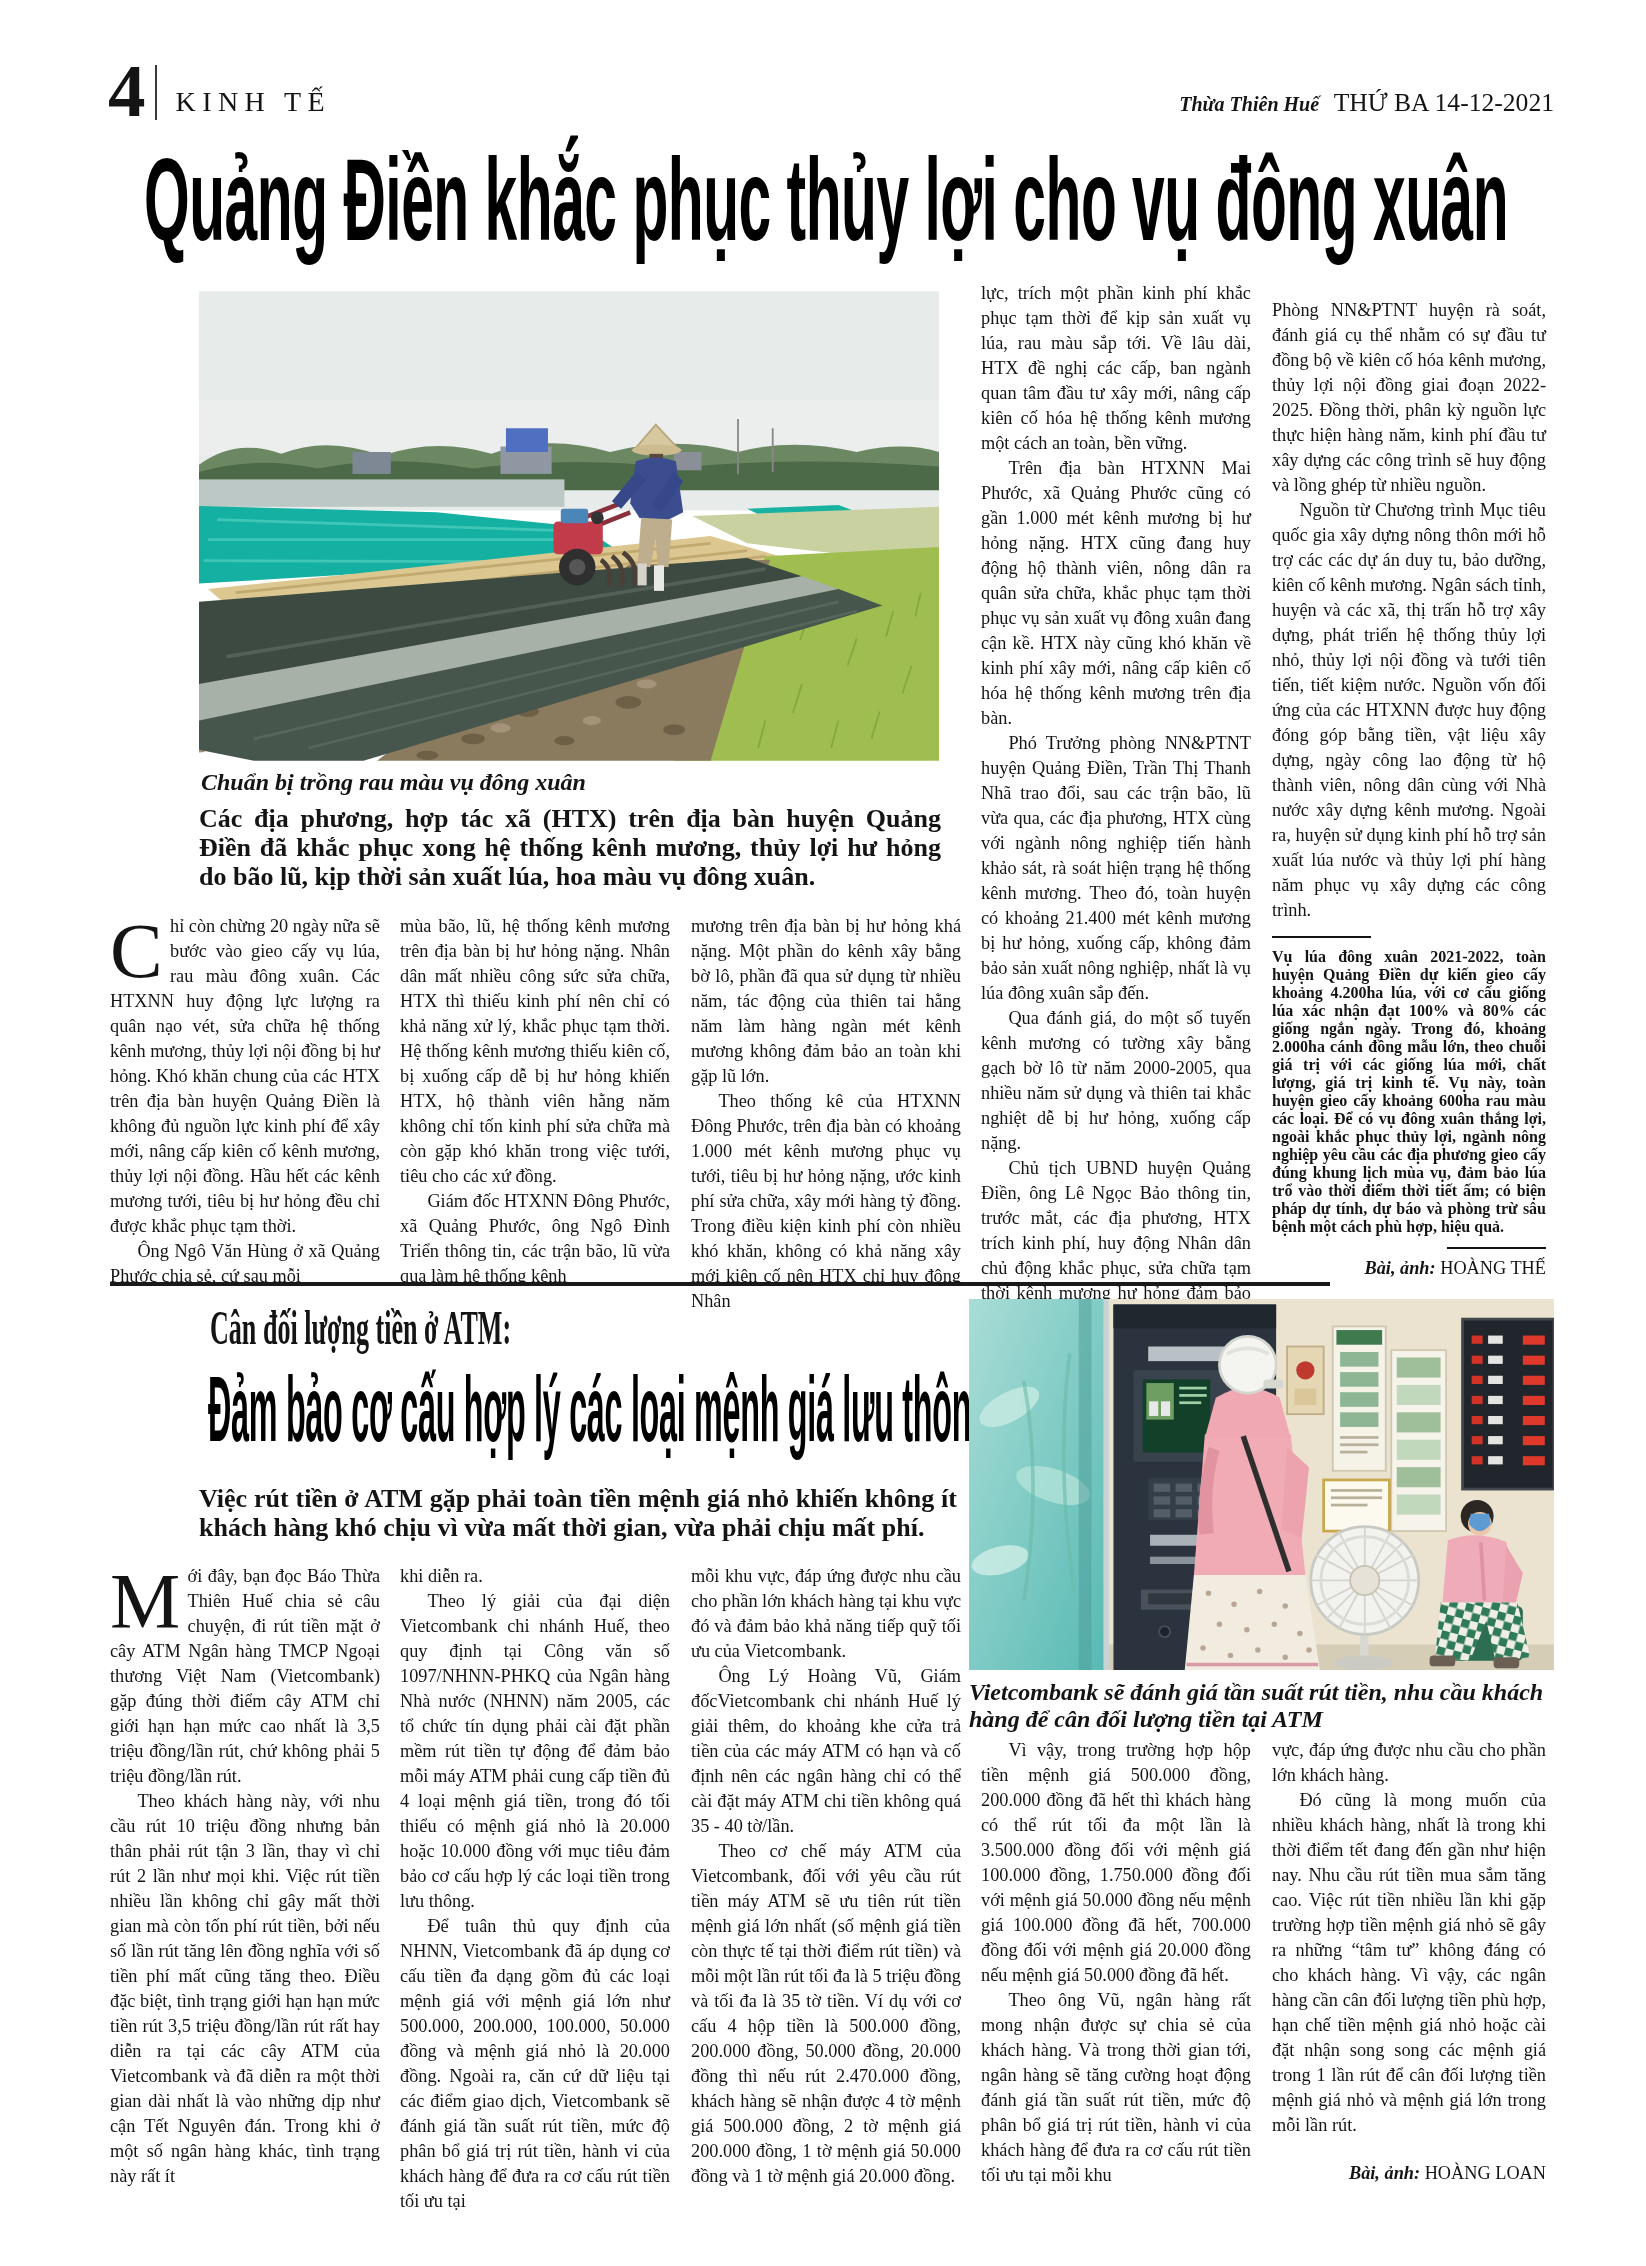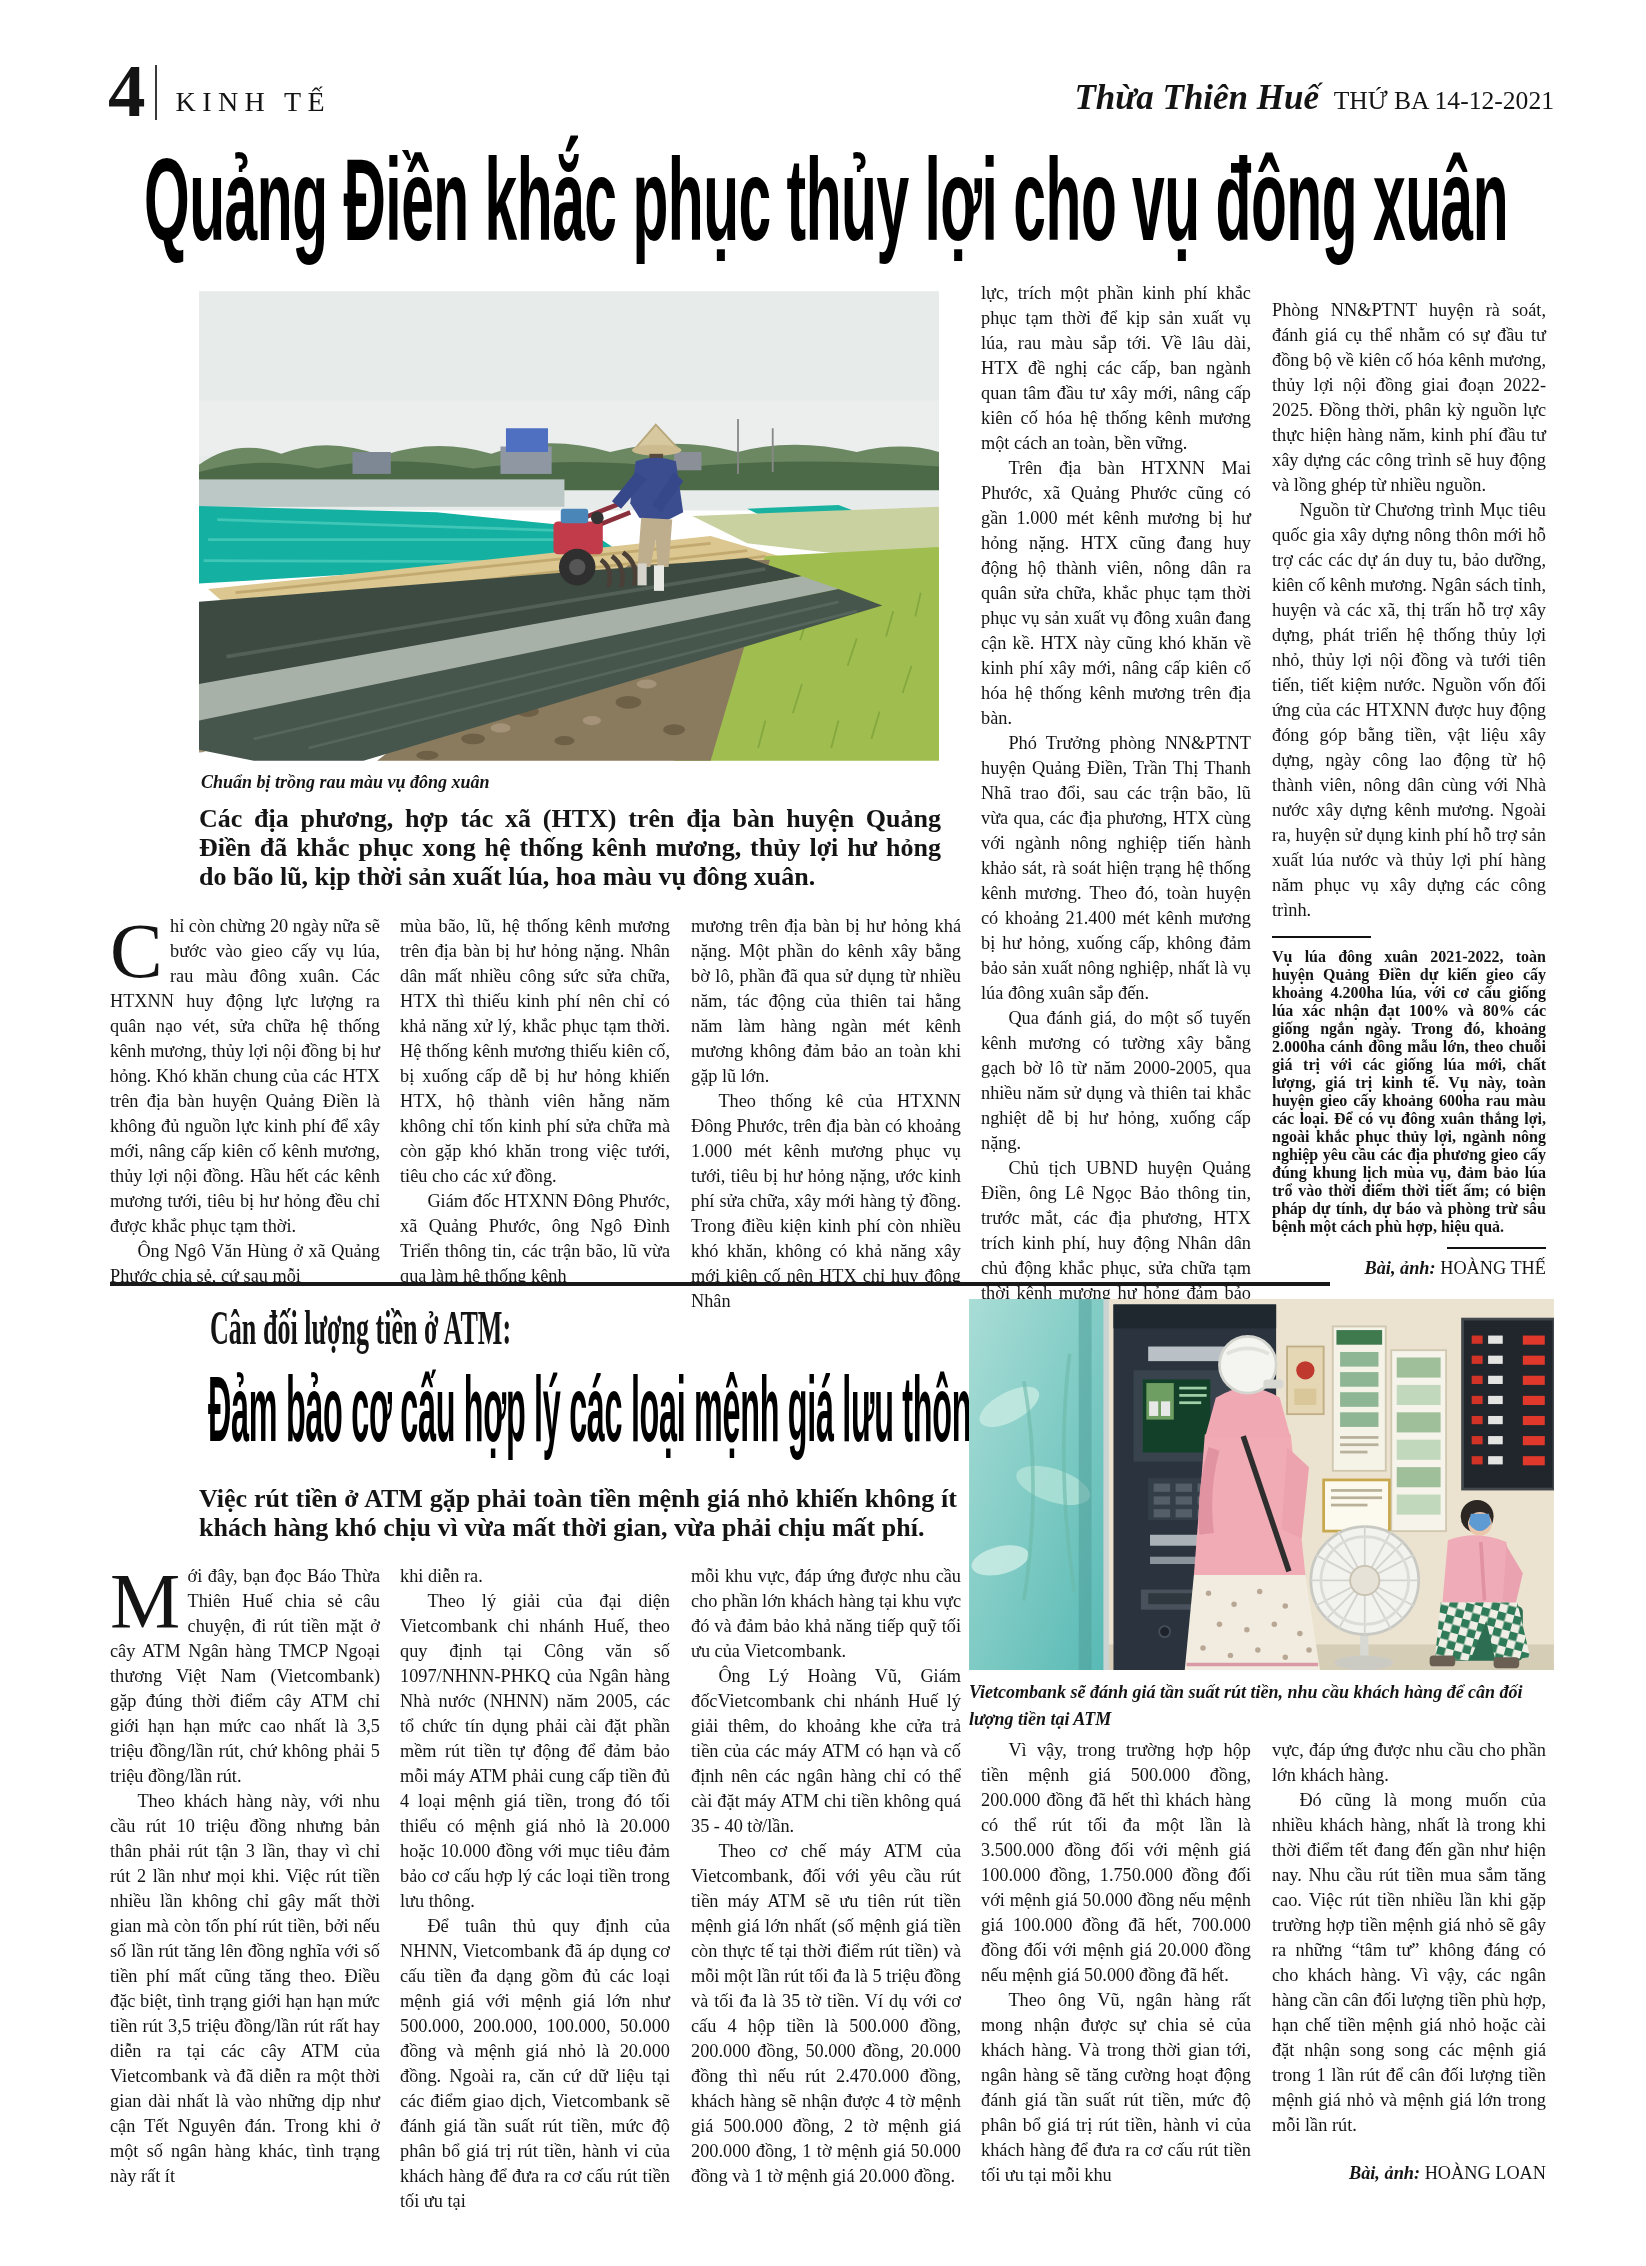--- a/index.html
+++ b/index.html
@@ -10,34 +10,34 @@
     font-family:"Liberation Serif","DejaVu Serif",serif;
   }
   .abs{position:absolute;}
   
   .header{left:108px;top:46px;width:1446px;height:79px;display:flex;justify-content:space-between;align-items:flex-end;}
   .header-left{display:flex;align-items:flex-end;}
   .page-num{font-size:75px;line-height:69px;font-weight:700;}
   .vbar{width:2.7px;height:55px;background:#3a3a3a;margin:0 0 5.5px 9.1px;}
   .section-name{font-size:28px;letter-spacing:6.4px;margin:0 0 7.3px 18.3px;}
   .header-right{display:flex;align-items:baseline;margin-bottom:7.3px;}
-  .masthead{font-size:35px;font-weight:700;font-style:italic;margin-right:14.6px;margin-left:22px;}
+  .masthead{font-size:20px;font-weight:700;font-style:italic;margin-right:14.6px;margin-left:22px;}
   .issue-date{font-size:25.6px;}
   
   .hl{font-family:"Liberation Sans","DejaVu Sans",sans-serif;font-weight:700;color:#000;
       white-space:nowrap;display:inline-block;transform-origin:left top;letter-spacing:-0.9px;}
   .hl1{font-size:117px;line-height:122px;}
   .hl2{font-size:93px;line-height:102px;}
   .kicker{font-weight:700;font-size:49px;line-height:53px;white-space:nowrap;display:inline-block;transform-origin:left top;}
   
   .colbody p{margin:0;text-align:justify;font-size:18.3px;line-height:25px;}
   .colbody p.ind{text-indent:27.4px;}
   .dropcap{float:left;font-size:79px;line-height:64px;padding:4.6px 7.3px 0 0;}
   .lead{font-weight:700;font-size:26px;line-height:29px;text-align:justify;}
-  .caption{font-weight:700;font-style:italic;font-size:18px;line-height:26.5px;}
+  .caption{font-weight:700;font-style:italic;font-size:24px;line-height:26.5px;}
   .sidebar-note{font-weight:700;font-size:16px;line-height:18px;text-align:justify;margin-top:9.1px;}
   .mini-rule{height:2.7px;background:#111;width:99px;}
   .mini-rule.right{margin-left:auto;}
   .byline{text-align:right;font-size:18.3px;line-height:22px;margin-top:7.3px;}
   .byline-label{font-style:italic;font-weight:700;}
   .byline-name{font-weight:400;}
   .divider{height:3.7px;background:#191919;}
   svg{display:block;}
 </style>
 </head>

